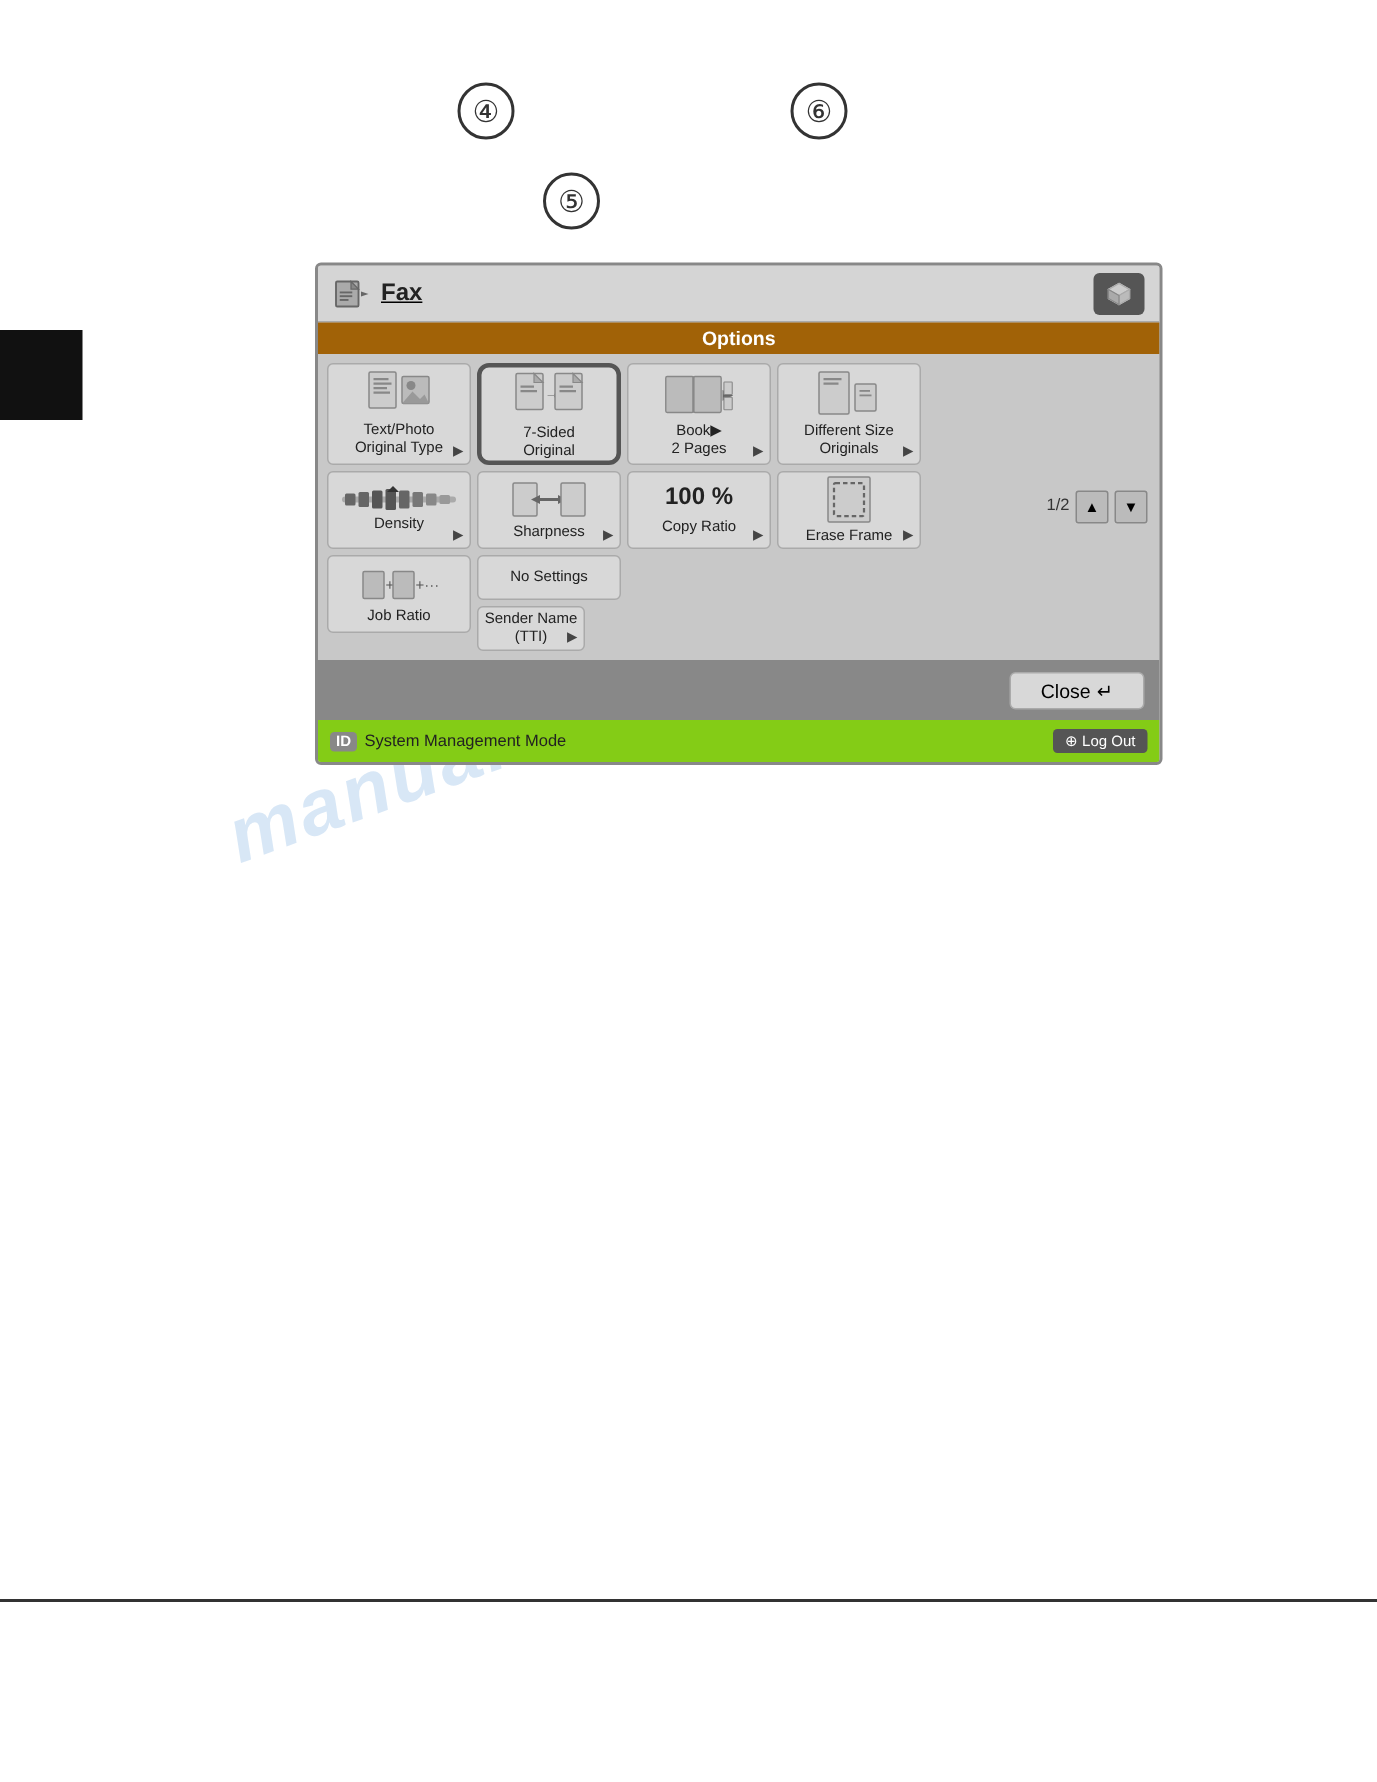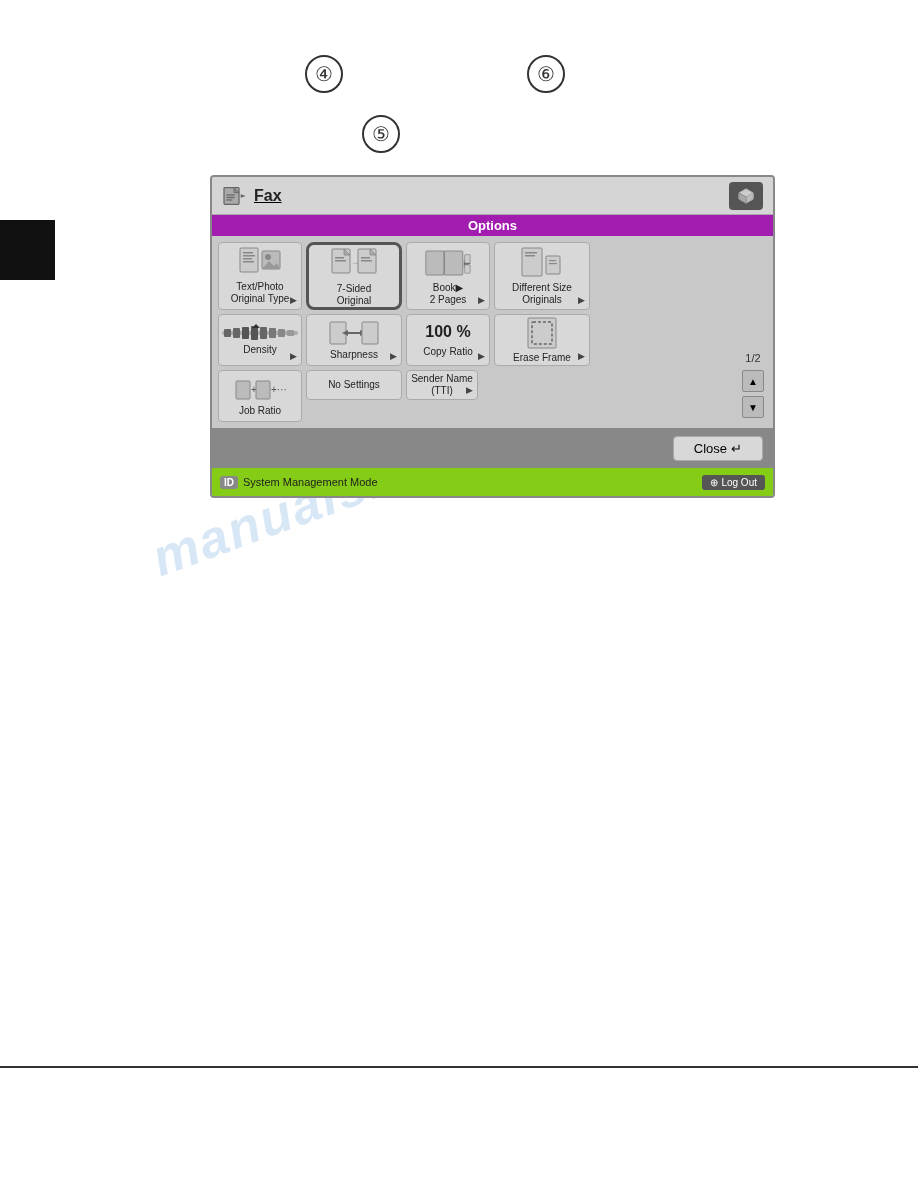--- a/index.html
+++ b/index.html
@@ -84,21 +84,21 @@
       background: #555;
       border-radius: 4px;
       display: flex;
       align-items: center;
       justify-content: center;
     }
     .title-btn svg { width: 20px; height: 20px; }
 
     
     .options-bar {
-      background: #a21caf;
+      background: #a16207;
       text-align: center;
       padding: 3px 0;
       font-size: 13px;
       color: #fff;
       font-weight: bold;
     }
 
     
     .grid-area {
       display: flex;
@@ -144,23 +144,23 @@
       position: absolute;
       right: 4px;
       bottom: 4px;
       font-size: 9px;
       color: #444;
     }
 
     
     .scroll-sidebar {
       display: flex;
-      flex-direction: column;
-      align-items: center;
-      justify-content: flex-end;
+      flex-direction: row;
+      align-items: center;
+      justify-content: center;
       padding: 4px 2px;
       gap: 4px;
       min-width: 28px;
     }
     .page-indicator {
       font-size: 11px;
       color: #333;
       margin-bottom: 2px;
     }
     .scroll-btn {
@@ -266,21 +266,21 @@
       gap: 4px;
     }
 
     .col-main {
       display: flex;
       flex-direction: column;
       gap: 4px;
       flex: 1;
     }
 
-    .btn-w1 { width: 84px; }
+    .btn-w1 { width: 96px; }
     .btn-w2 { width: 96px; }
     .btn-h1 { height: 68px; }
     .btn-h2 { height: 52px; }
     .btn-h3 { height: 52px; }
 
   </style>
 </head>
 <body>
 
 <div class="circle-label" id="circle4">
@@ -507,21 +507,21 @@
               <rect x="22" y="6" width="14" height="18" rx="1" fill="#bbb" stroke="#888" stroke-width="1"></rect>
 
               <text x="37" y="18" font-size="10" fill="#555">+···</text>
             </svg>
           </div>
           <div class="btn-label">
             <div>Job Ratio</div>
           </div>
         </div>
 
-        <div style="display:flex; flex-direction:row; gap:4px;">
+        <div style="display:flex; flex-direction:column; gap:4px;">
           <div class="opt-btn" style="width:96px; height:30px;">
             <div class="btn-label">
               <div>No Settings</div>
             </div>
           </div>
           <div class="opt-btn" style="width:72px; height:30px;">
             <div class="btn-label">
               <div>Sender Name</div>
               <div>(TTI)</div>
             </div>

